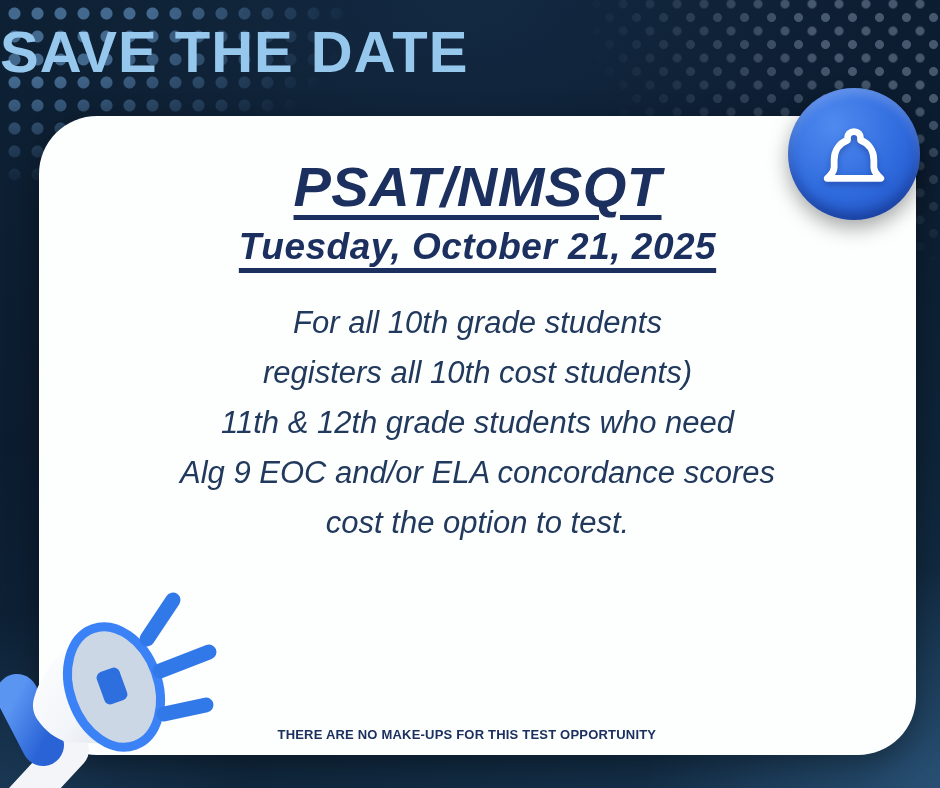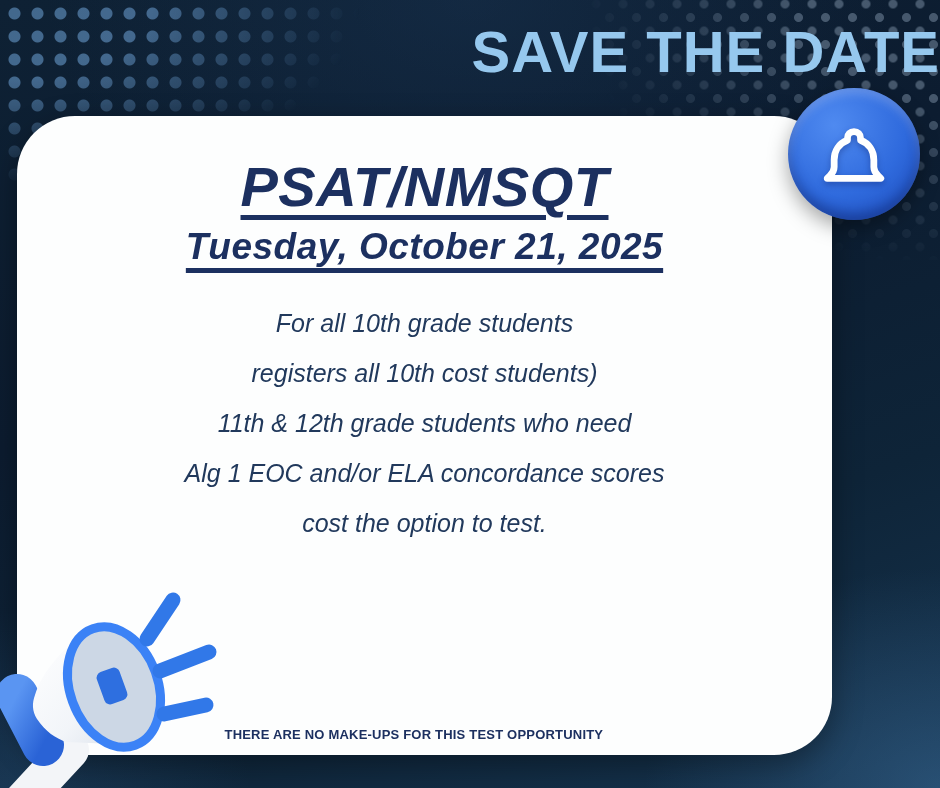--- a/index.html
+++ b/index.html
@@ -29,46 +29,46 @@
     background-image:
       radial-gradient(circle, rgba(150,170,192,.42) 0 4px, transparent 5px),
       radial-gradient(circle, rgba(150,170,192,.42) 0 4px, transparent 5px);
     background-size:27px 27px;
     background-position:6px 4px,19.5px 17.5px;
     -webkit-mask-image:radial-gradient(135% 135% at 100% 0%, #000 28%, transparent 76%);
     mask-image:radial-gradient(135% 135% at 100% 0%, #000 28%, transparent 76%);
   }
   .banner-title{
     position:absolute;top:18px;left:0;right:0;margin:0;
-    text-align:right;
+    text-align:left;
     font-size:58px;font-weight:800;letter-spacing:1px;
     color:var(--title,#96c8ee);
   }
   .card{
-    position:absolute;left:17px;top:116px;width:815px;height:639px;
+    position:absolute;left:39px;top:116px;width:877px;height:639px;
     background:var(--card,#fdfefe);
     border-radius:58px;
     box-shadow:0 10px 30px rgba(0,0,0,.35);
   }
   .heading{
     position:absolute;left:0;right:0;text-align:center;
     color:var(--heading,#1c3060);
     font-style:italic;font-weight:800;
     text-decoration:underline;
     text-decoration-thickness:5px;
     text-underline-offset:9px;
     letter-spacing:.5px;
   }
   .h1{top:38px;font-size:56px;}
   .h2{top:110px;font-size:37px;}
   .body-text{
     position:absolute;top:182px;left:0;right:0;
     text-align:center;
     color:var(--body,#21395c);
-    font-style:italic;font-size:25px;line-height:50px;
+    font-style:italic;font-size:31px;line-height:50px;
   }
   .footer-note{
     position:absolute;bottom:10px;left:50%;
     transform:translateX(calc(-50% + 80px));
     width:560px;text-align:left;
     color:var(--heading,#1c3060);
     font-weight:700;font-size:13px;line-height:20px;letter-spacing:.2px;
     white-space:nowrap;
   }
   .bell-badge{
@@ -92,21 +92,21 @@
   <h1 class="banner-title">SAVE THE DATE</h1>
 
   <div class="card">
     <div class="heading h1">PSAT/NMSQT</div>
     <div class="heading h2">Tuesday, October 21, 2025</div>
 
     <div class="body-text">
       <div>For all 10th grade students</div>
       <div>registers all 10th cost students)</div>
       <div>11th &amp; 12th grade students who need</div>
-      <div>Alg 1 EOC and/or ELA concordance scores</div>
+      <div>Alg 9 EOC and/or ELA concordance scores</div>
       <div>cost the option to test.</div>
     </div>
 
     <div class="footer-note">
       <div>THERE ARE NO MAKE-UPS FOR THIS TEST OPPORTUNITY</div>
     </div>
   </div>
 
   <div class="bell-badge">
     <svg width="80" height="80" viewBox="0 0 100 100" fill="none">

